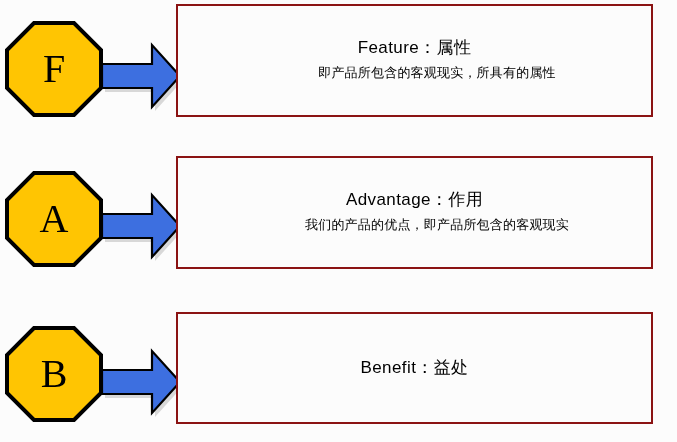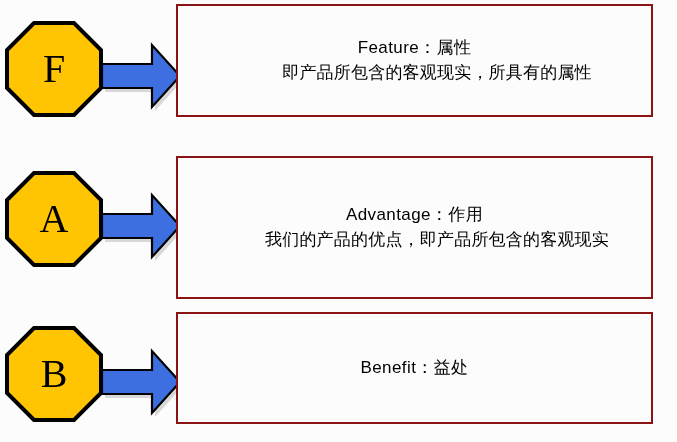--- a/index.html
+++ b/index.html
@@ -75,32 +75,32 @@
     text-align: center;
     white-space: nowrap;
     font-family: "Liberation Sans", sans-serif;
   }
   .tb-line-1 {
     font-size: 17px;
     line-height: 24px;
     letter-spacing: 0.4px;
   }
   .tb-line-2 {
-    font-size: 17px;
+    font-size: 13px;
     line-height: 25px;
     letter-spacing: 0.2px;
     padding-left: 45px;
   }
   
   #row-feature   { top: 4px;   height: 116px; }
   #row-advantage { top: 156px; height: 116px; }
   #row-benefit   { top: 312px; height: 116px; }
 
   #box-feature   { height: 113px; }
-  #box-advantage { height: 143px; }
+  #box-advantage { height: 113px; }
   #box-benefit   { height: 112px; gap: 41px; }
 
   #badge-feature   { top: 16px; }
   #badge-advantage { top: 14px; }
   #badge-benefit   { top: 13px; }
 
   #arrow-feature   { top: 32px; }
   #arrow-advantage { top: 30px; }
   #arrow-benefit   { top: 30px; }
 </style>

